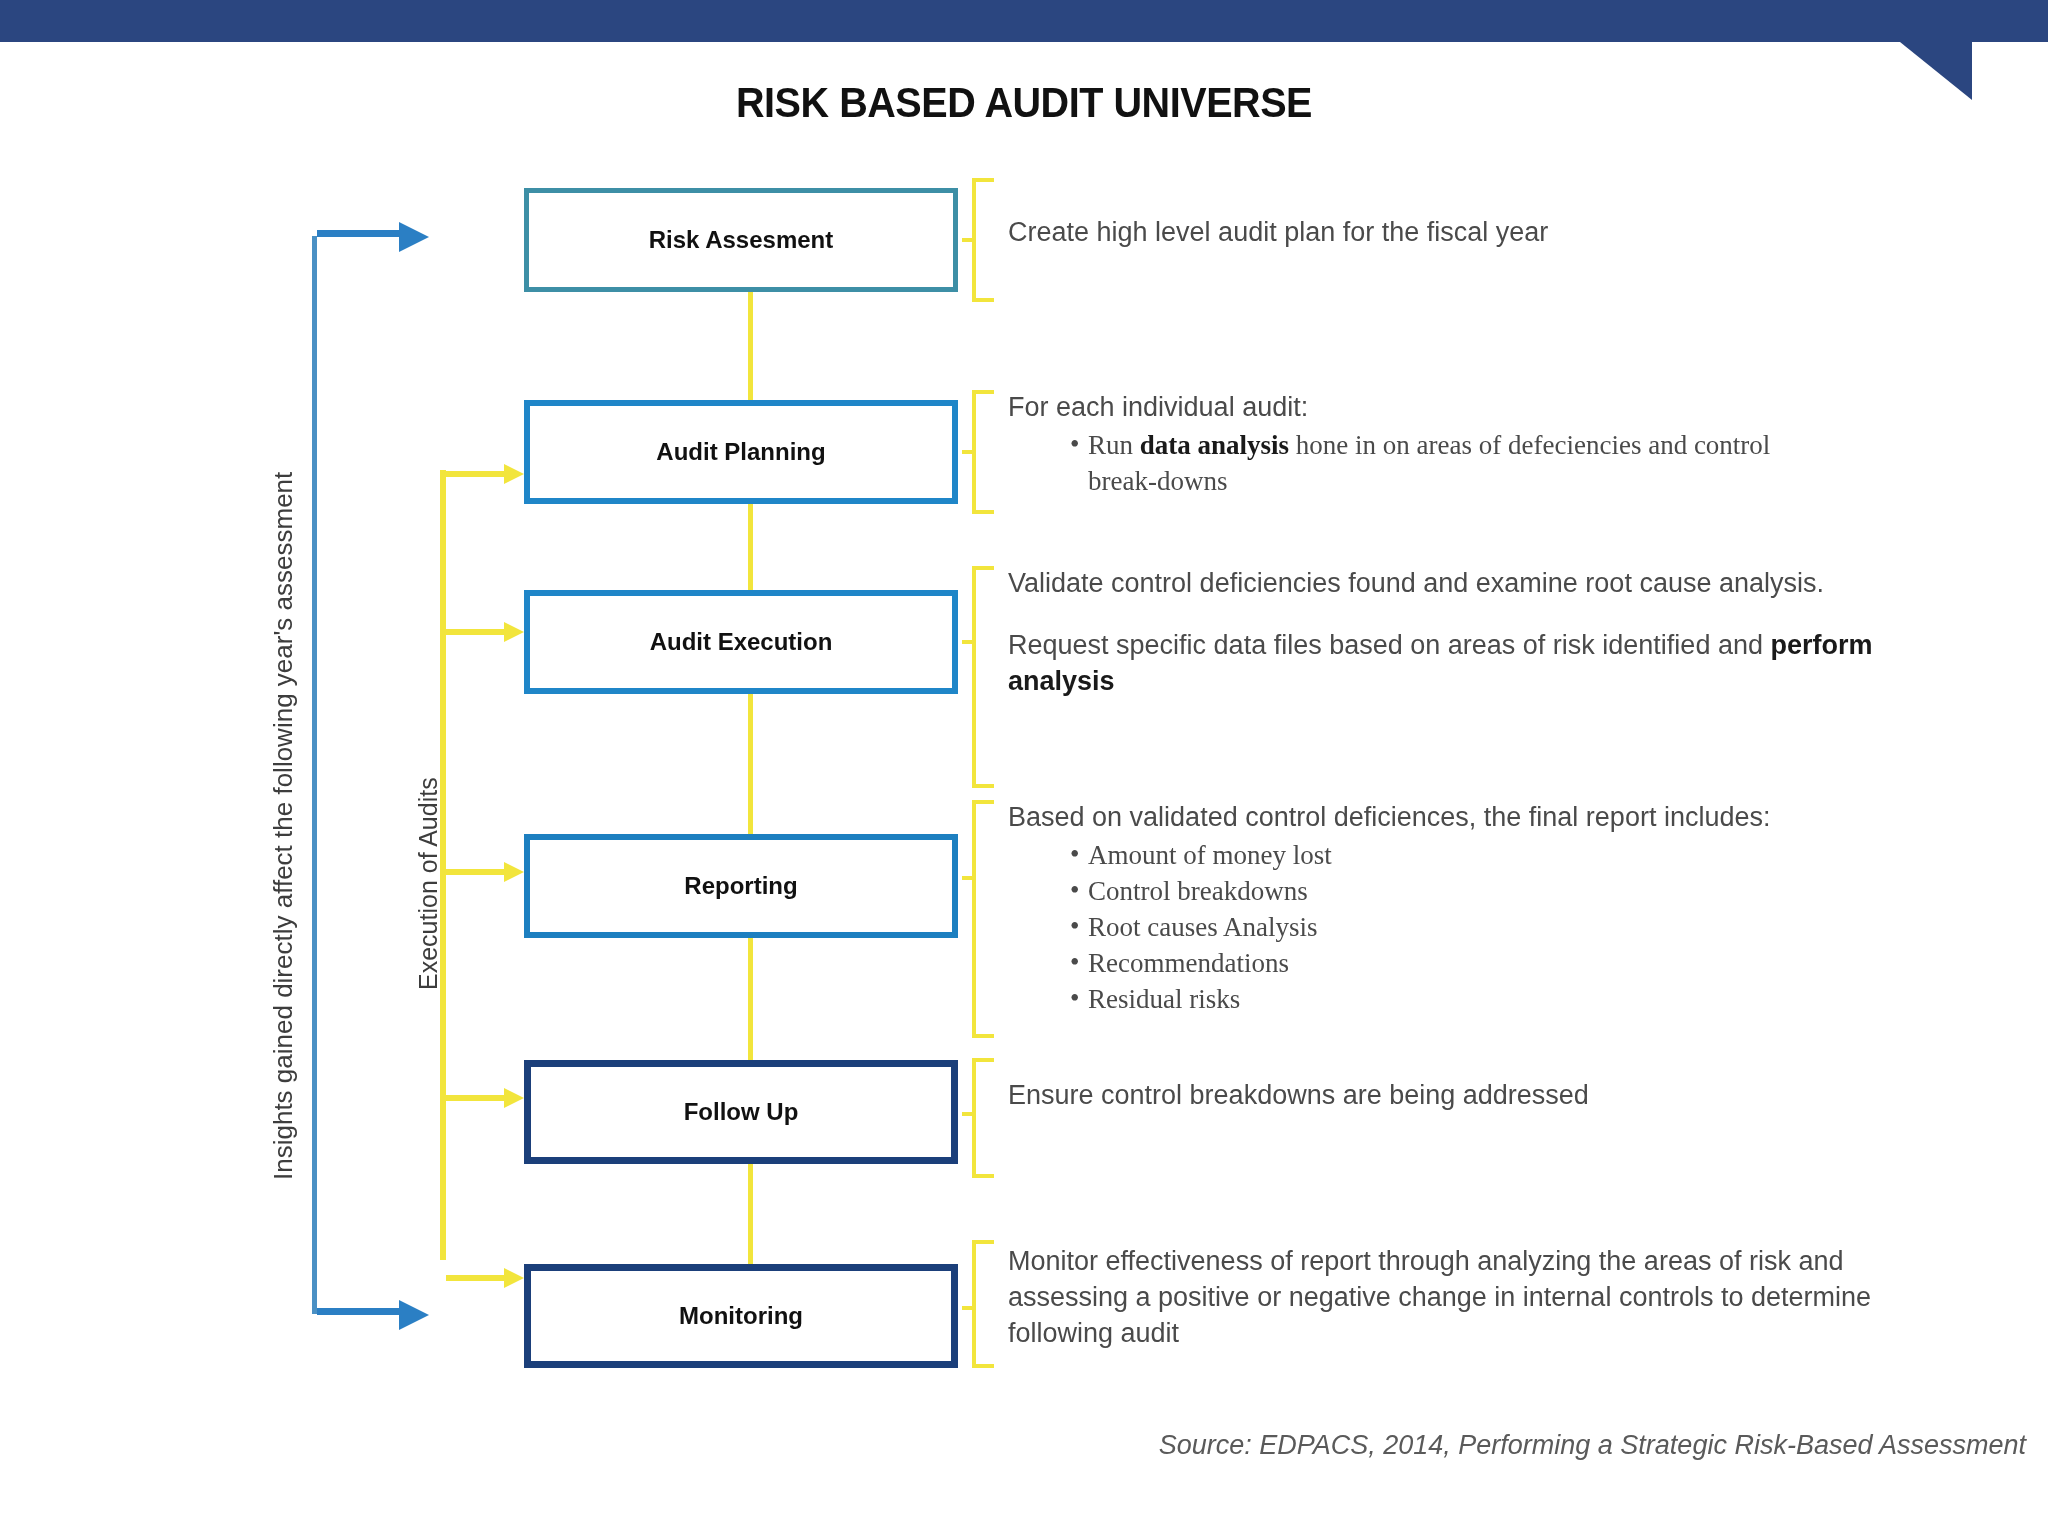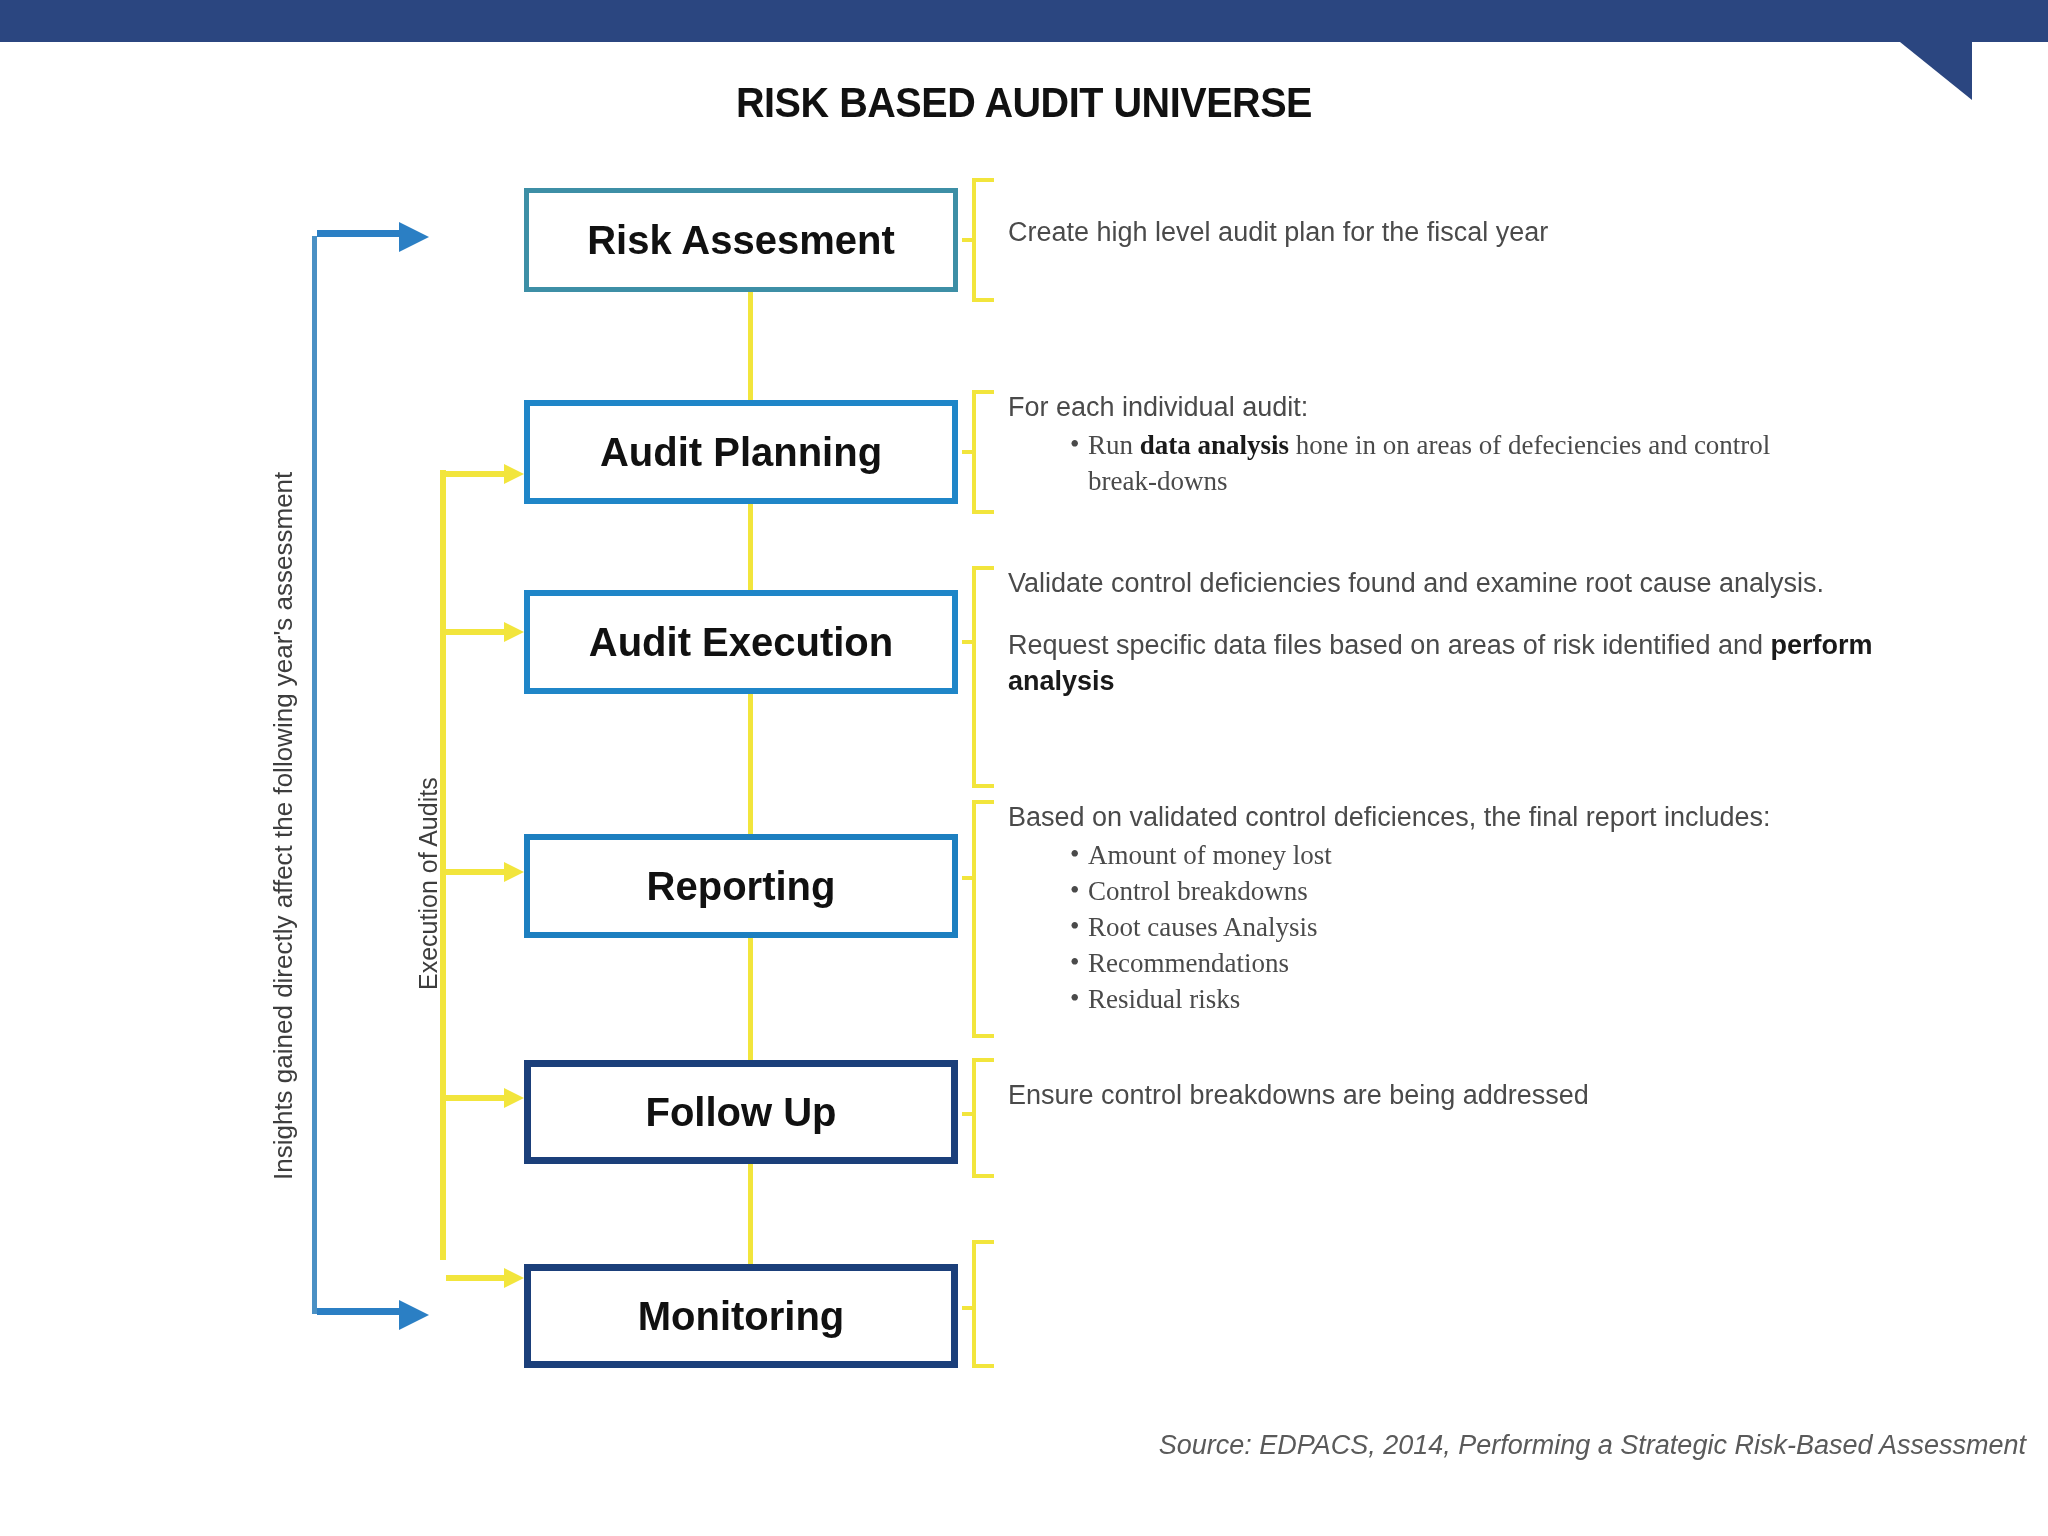--- a/index.html
+++ b/index.html
@@ -33,21 +33,21 @@
     transform: scaleX(0.92);
     font-family: "Liberation Sans", sans-serif;
   }
 
   
   .box {
     position: absolute;
     left: 524px; width: 434px; height: 104px;
     background: #ffffff;
     display: flex; align-items: center; justify-content: center;
-    font-size: 40px; font-weight: bold; color: #111111;
+    font-size: 24px; font-weight: bold; color: #111111;
     z-index: 6;
   }
   .box span { display:block; }
 
   
   .spine {
     position: absolute; left: 748px; width: 5px;
     background: #f2e53c; z-index: 2;
   }
 
@@ -234,16 +234,19 @@
   <div class="bracket-stub" style="top:1112px;"></div>
   <div class="desc" style="top:1078px;width:760px;">
     <p>Ensure control breakdowns are being addressed</p>
   </div>
 
   <div class="box" style="top:1264px;border:7px solid #1b3f7a;">
     <span>Monitoring</span>
   </div>
   <div class="bracket" style="top:1240px;height:128px;"></div>
   <div class="bracket-stub" style="top:1306px;"></div>
+  <div class="desc" style="top:1244px;width:900px;">
+    <p>Monitor effectiveness of report through analyzing the areas of risk and assessing a positive or negative change in internal controls to determine following audit</p>
+  </div>
 
   <div class="source">Source: EDPACS, 2014, Performing a Strategic Risk-Based Assessment</div>
 
 </div>
 
 </body></html>

